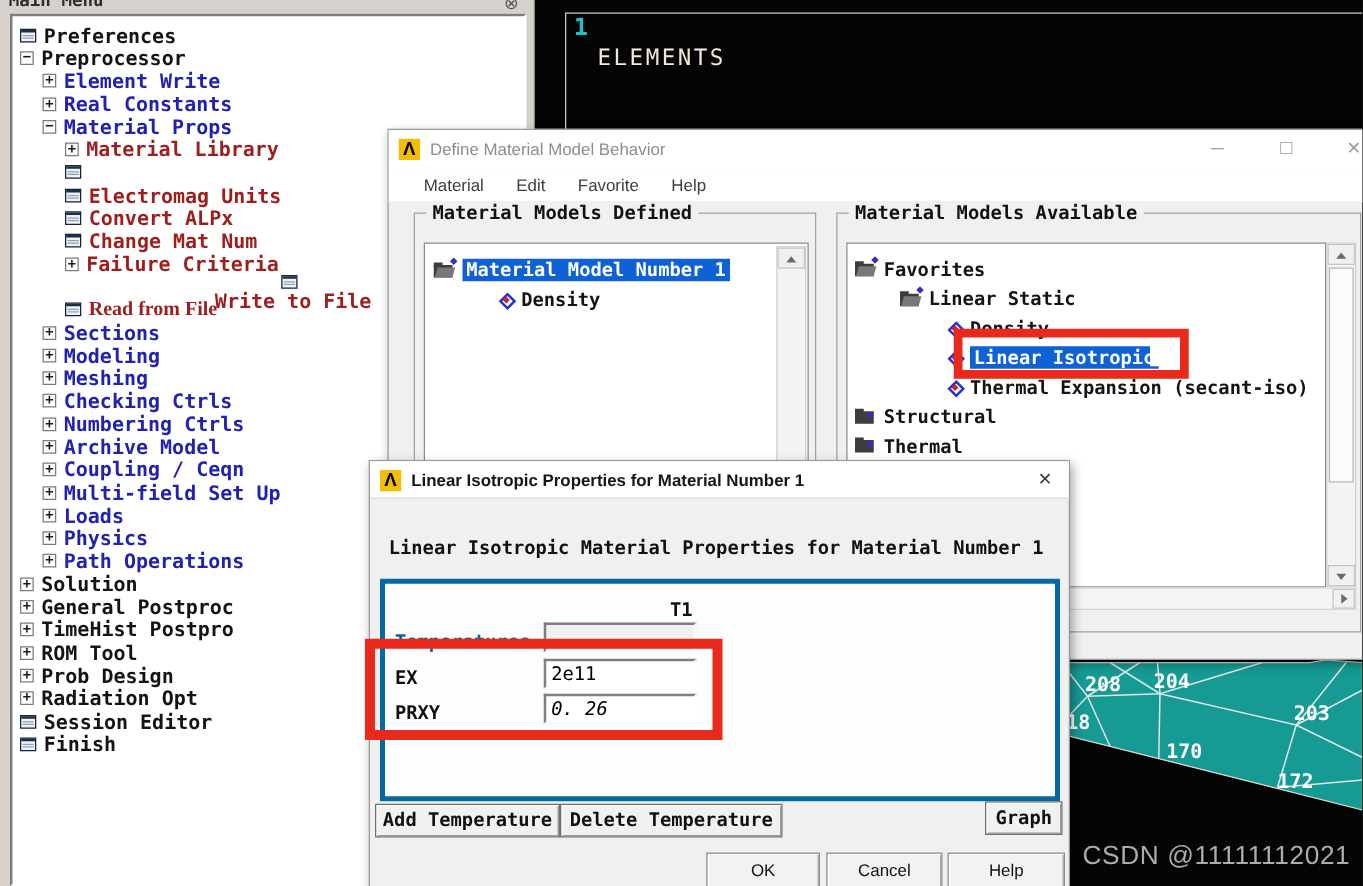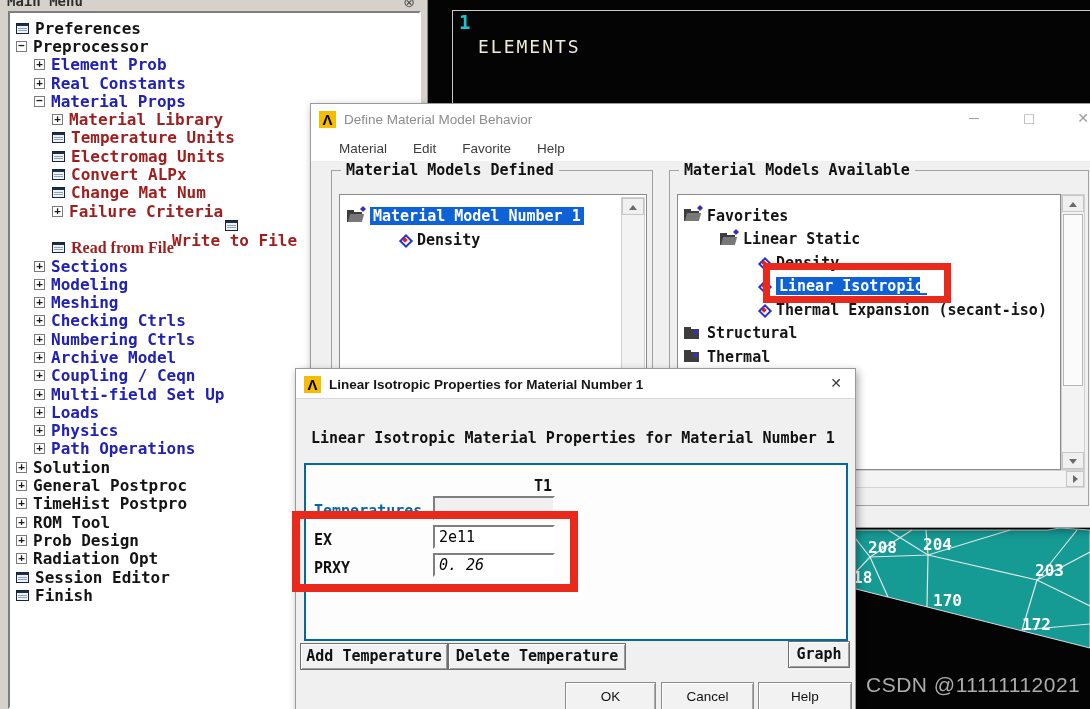--- a/index.html
+++ b/index.html
@@ -86,21 +86,21 @@
   #sb-avail{left:391px;top:23px;width:24px;height:276px}
   #hsb-avail{left:7px;top:299px;width:408px;height:18px;background:#f4f4f4;border:1px solid #d5d5d5;position:absolute}
   #hsb-avail .sbtn{left:auto;right:0;width:18px;height:16px}
 
   
   #dlg2{left:295px;top:368px;width:561px;height:345px;z-index:30}
   #dlg2 .titlebar{height:30px;border-bottom:1px solid #d8d8d8}
   #dlg2 .title-text{color:#161616;font-weight:600}
   #dlg2 .win-close{left:auto;right:2px;color:#3a3a3a}
   #dlg2-heading{position:absolute;left:15px;top:60px;font:700 15px "DejaVu Sans Mono",monospace;color:#111;white-space:nowrap}
-  #prop-panel{position:absolute;left:8px;top:94px;width:544px;height:178px;background:#fdfdfd;border:2px solid #0369a1}
+  #prop-panel{position:absolute;left:8px;top:94px;width:544px;height:178px;background:#fdfdfd;border:4px solid #0369a1}
   #col-t1{position:absolute;left:228px;top:12px;font:700 15px "DejaVu Sans Mono",monospace;color:#111}
   .plabel{position:absolute;left:8px;font:700 15px "DejaVu Sans Mono",monospace;color:#101010;white-space:nowrap}
   .plabel.dis{color:#0369a1}
   .pinput{position:absolute;left:127px;width:122px;height:24px;border:2px solid;border-color:#7f7f7f #fff #fff #7f7f7f;
           background:#fff;font:400 15px "DejaVu Sans Mono",monospace;padding:0 4px;outline:none}
   .pinput.dis{background:#f0f0f0}
   .abtn{position:absolute;height:27px;font:700 15px/25px "DejaVu Sans Mono",monospace;color:#111;background:#f1f1f1;
         border:1px solid #6f6f6f;box-shadow:inset 1px 1px 0 #fff,inset -1px -1px 0 #9c9c9c;text-align:center}
   #btn-add{left:4px;top:274px;width:148px}
   #btn-del{left:152px;top:274px;width:178px}
@@ -162,37 +162,36 @@
           <div class="trow" style="height: 18.3px; padding-left: 4px;">
             <span class="ic-sheet"></span>
             <span class="tlabel c-black">Preferences</span>
           </div>
           <div class="trow" style="height: 18.3px; padding-left: 4px;">
             <span class="ic-box">−</span>
             <span class="tlabel c-black">Preprocessor</span>
           </div>
           <div class="trow" style="height: 18.3px; padding-left: 22px;">
             <span class="ic-box">+</span>
-            <span class="tlabel c-blue">Element Prob</span>
+            <span class="tlabel c-blue">Element Write</span>
           </div>
           <div class="trow" style="height: 18.3px; padding-left: 22px;">
             <span class="ic-box">+</span>
             <span class="tlabel c-blue">Real Constants</span>
           </div>
           <div class="trow" style="height: 18.3px; padding-left: 22px;">
             <span class="ic-box">−</span>
             <span class="tlabel c-blue">Material Props</span>
           </div>
           <div class="trow" style="height: 18.3px; padding-left: 40px;">
             <span class="ic-box">+</span>
             <span class="tlabel c-red">Material Library</span>
           </div>
           <div class="trow" style="height: 18.3px; padding-left: 40px;">
             <span class="ic-sheet"></span>
-            <span class="tlabel c-red">Temperature Units</span>
           </div>
           <div class="trow" style="height: 18.3px; padding-left: 40px;">
             <span class="ic-sheet"></span>
             <span class="tlabel c-red">Electromag Units</span>
           </div>
           <div class="trow" style="height: 18.3px; padding-left: 40px;">
             <span class="ic-sheet"></span>
             <span class="tlabel c-red">Convert ALPx</span>
           </div>
           <div class="trow" style="height: 18.3px; padding-left: 40px;">

